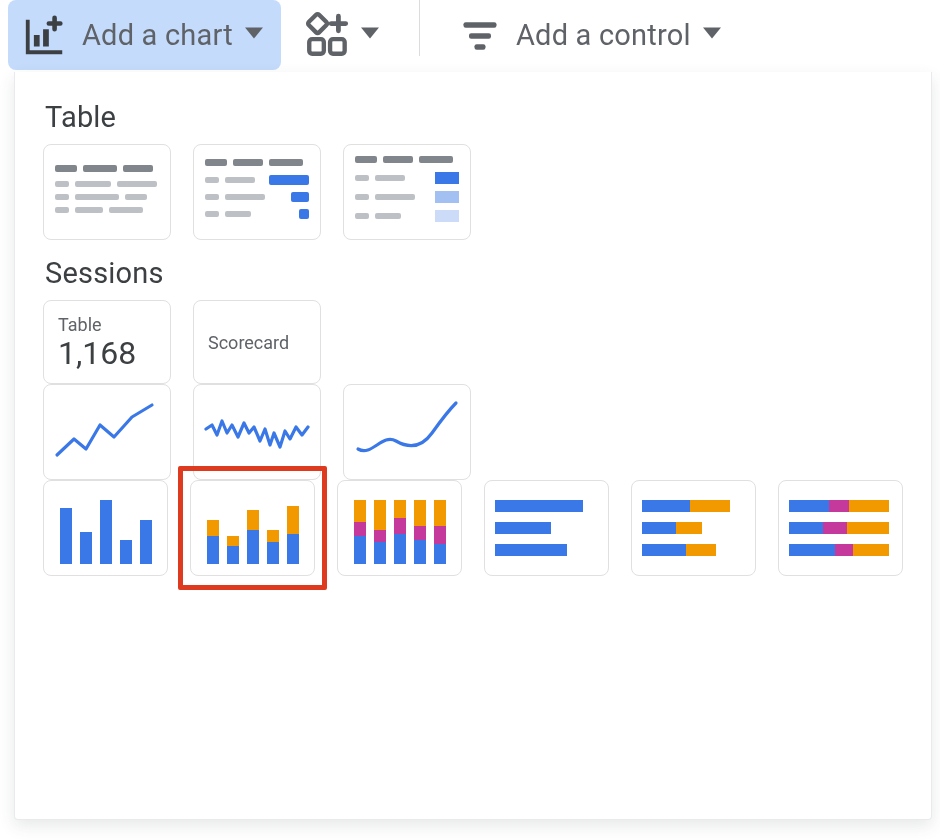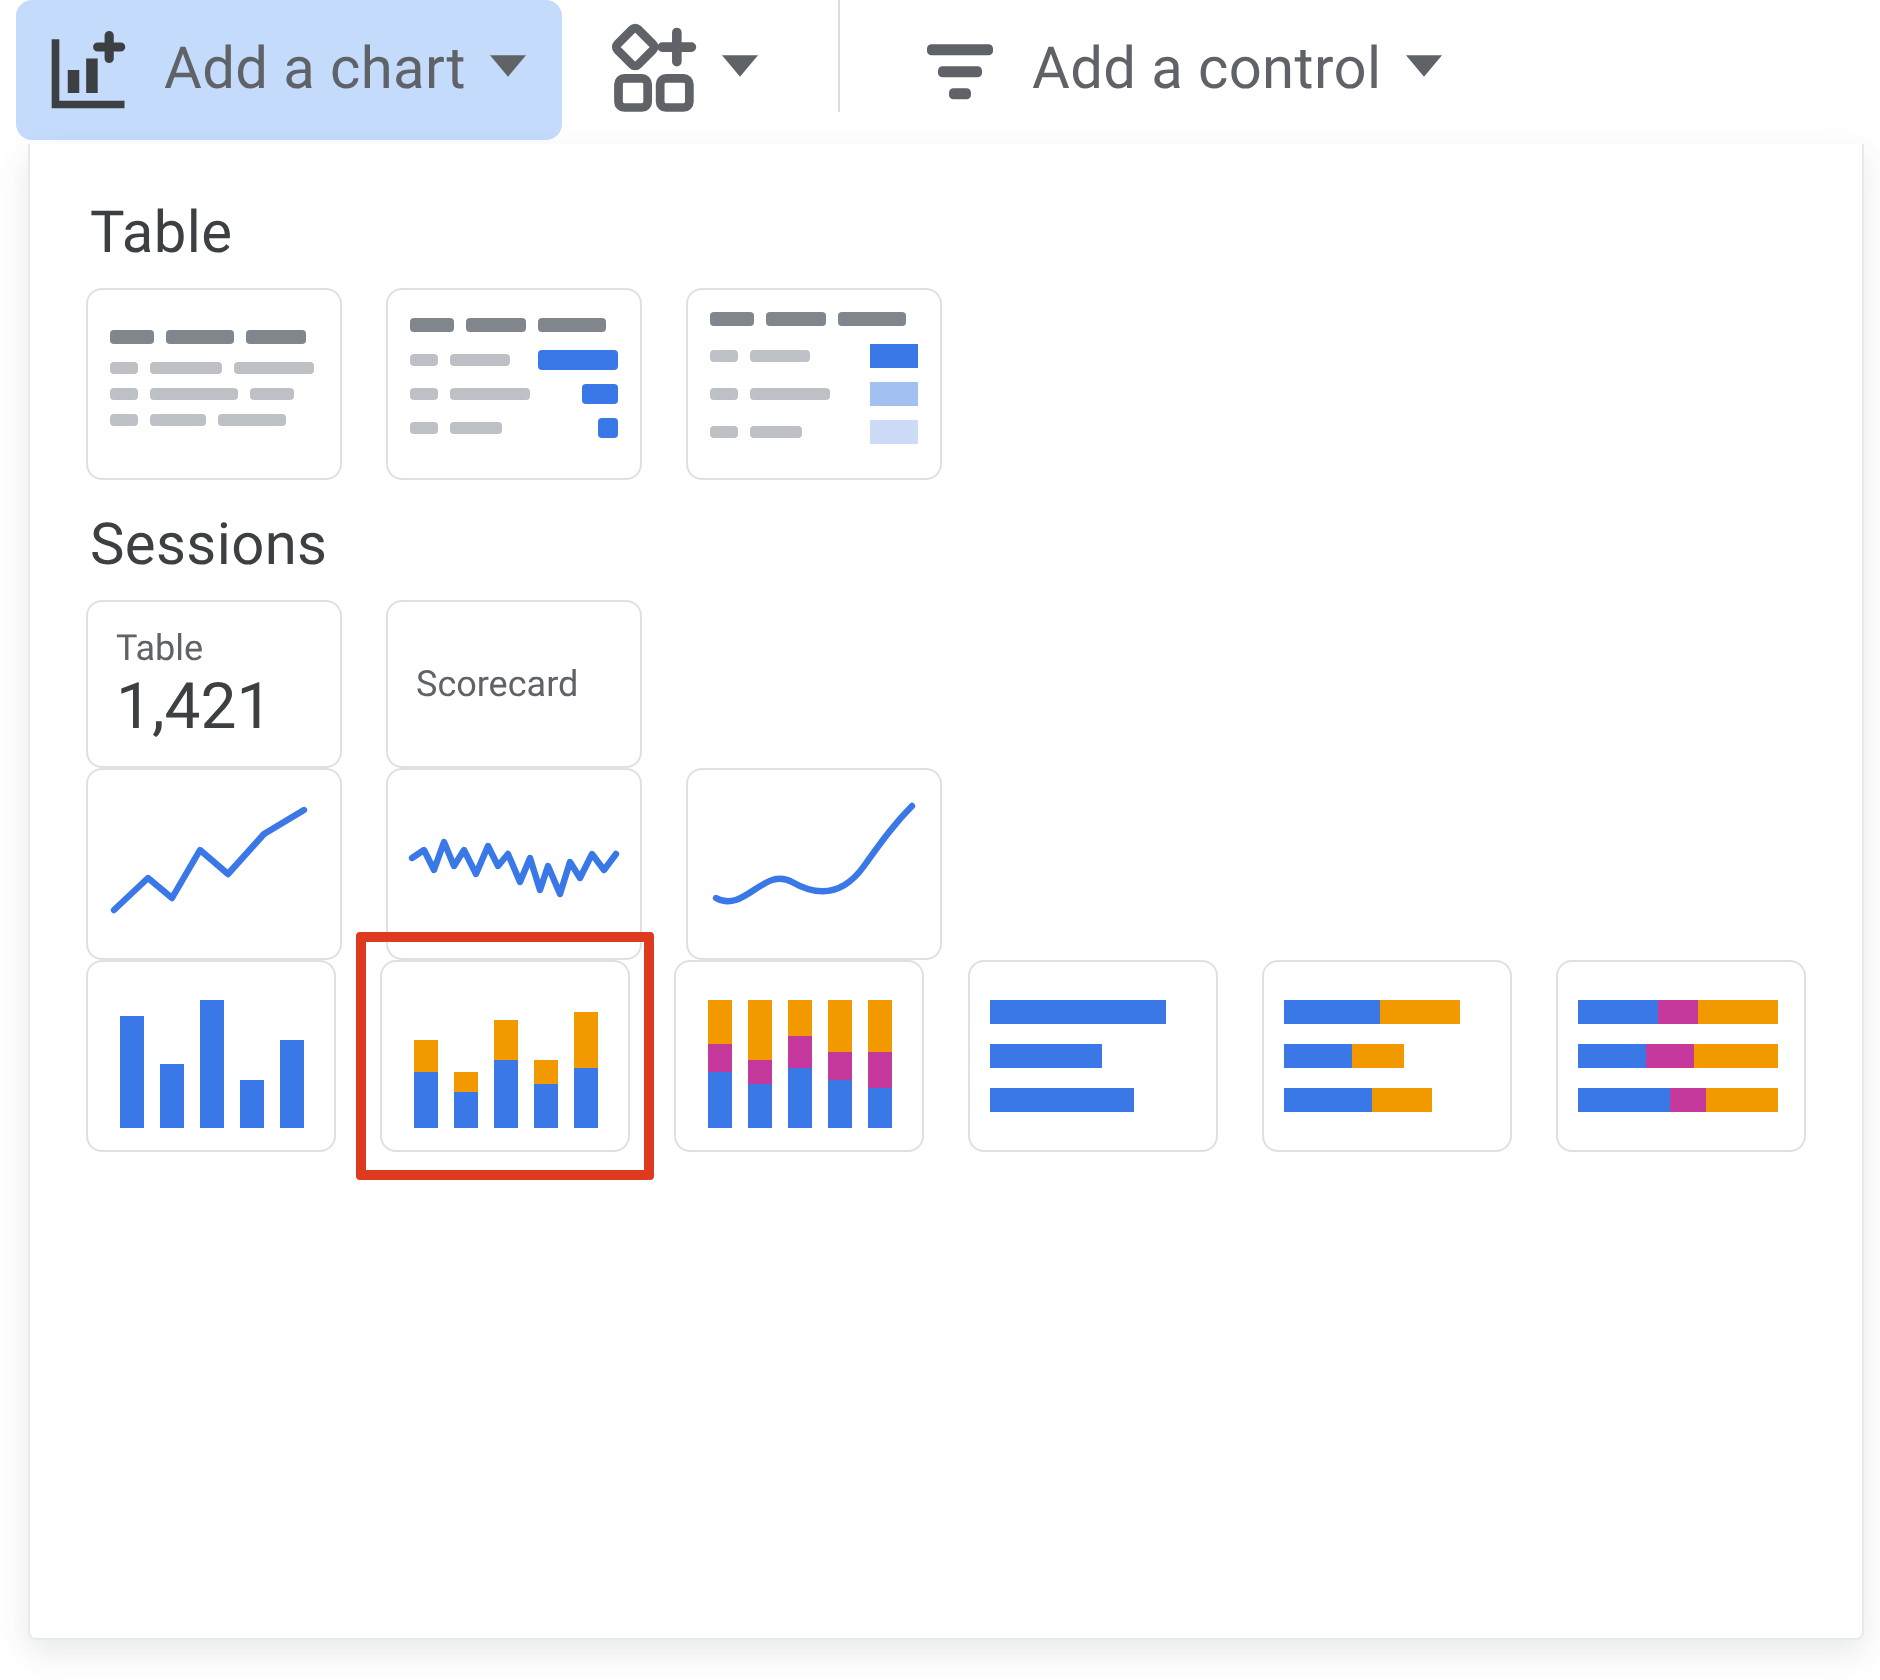--- a/index.html
+++ b/index.html
@@ -283,21 +283,21 @@
           </div>
       </div>
     </div>
 
   </div>
 
   <div class="section-title">Sessions</div>
   <div class="row">
     <div class="score-card">
       <span class="score-label">Table</span>
-      <span class="score-value">1,421</span>
+      <span class="score-value">1,168</span>
     </div>
     <div class="score-card">
       <span class="score-label">Scorecard</span>
     </div>
   </div>
 
   <div class="row">
     <div class="card">
       <svg class="ts-svg" viewBox="0 0 110 70">
           <path d="M5 58 L22 42 L34 52 L48 28 L62 40 L80 20 L100 8"></path>

